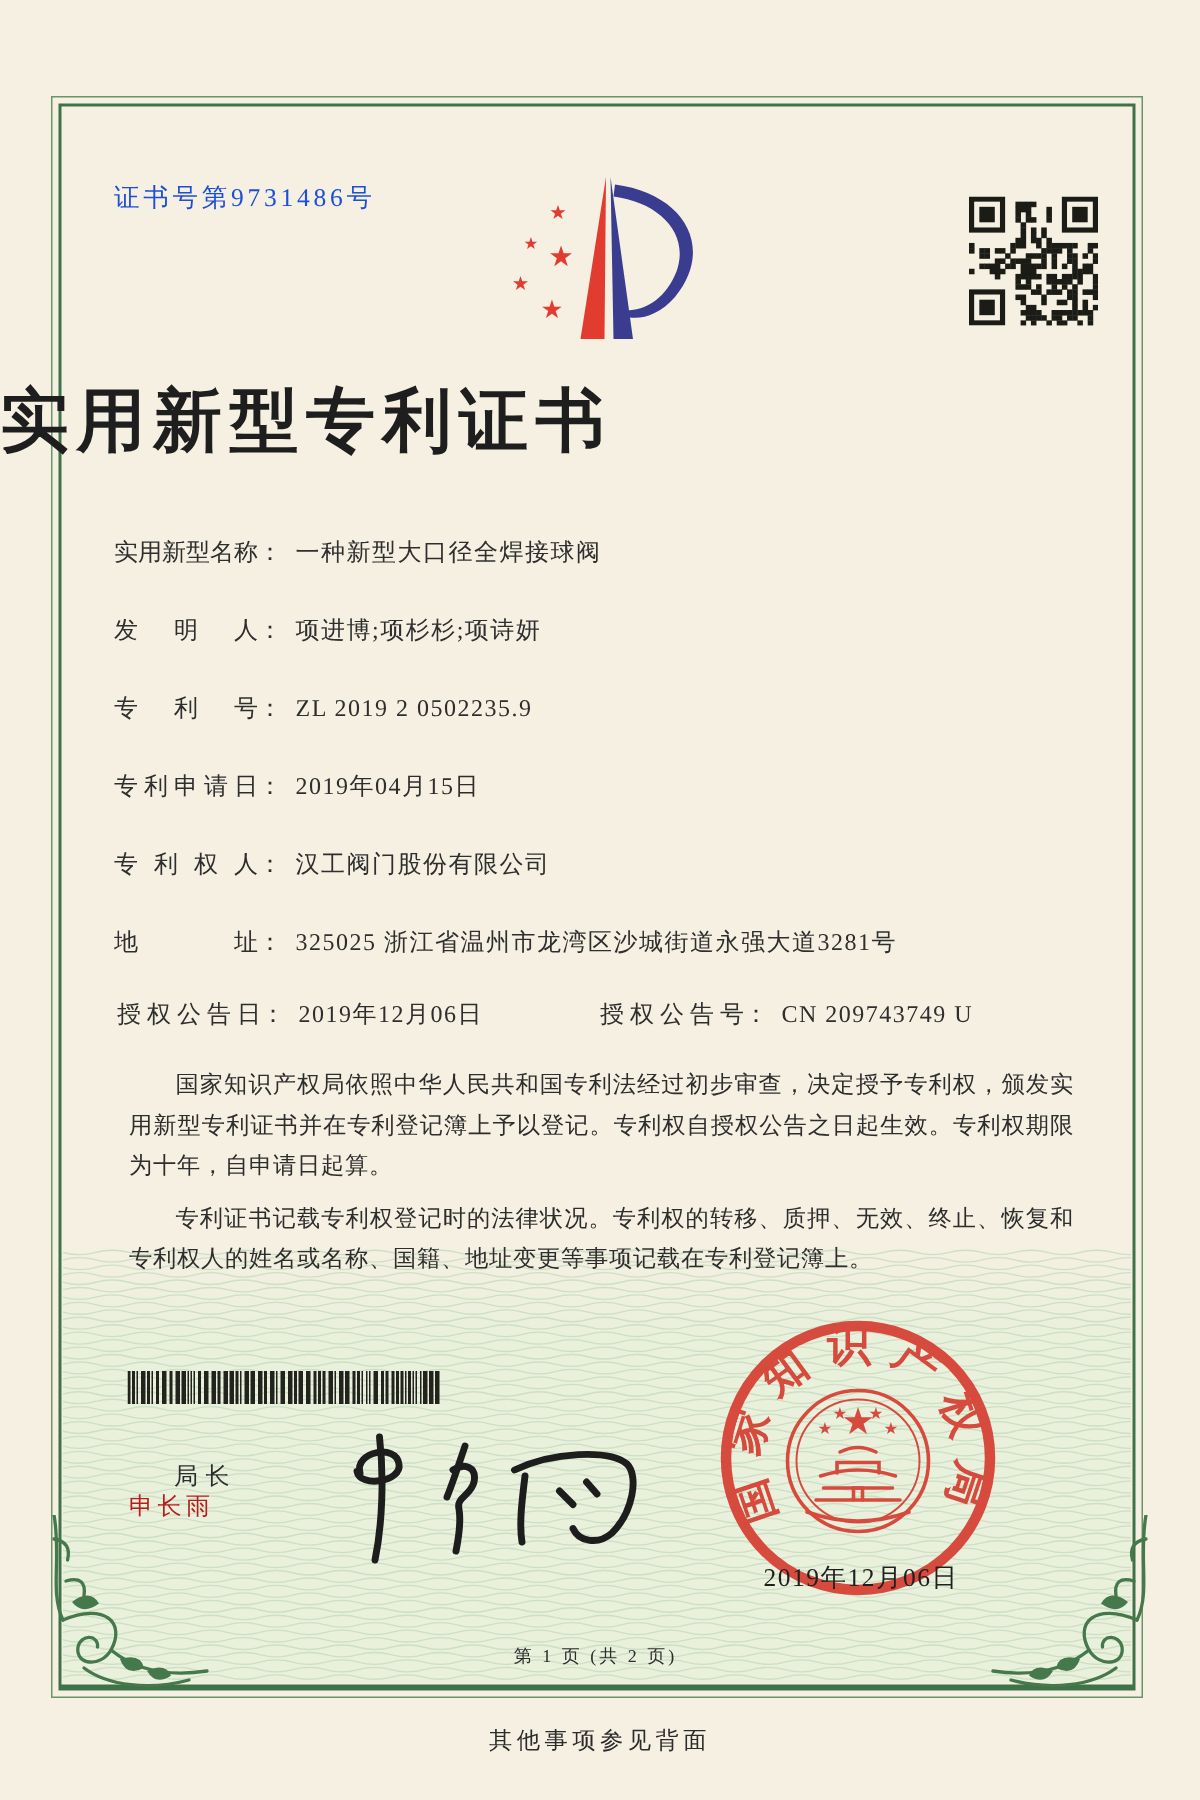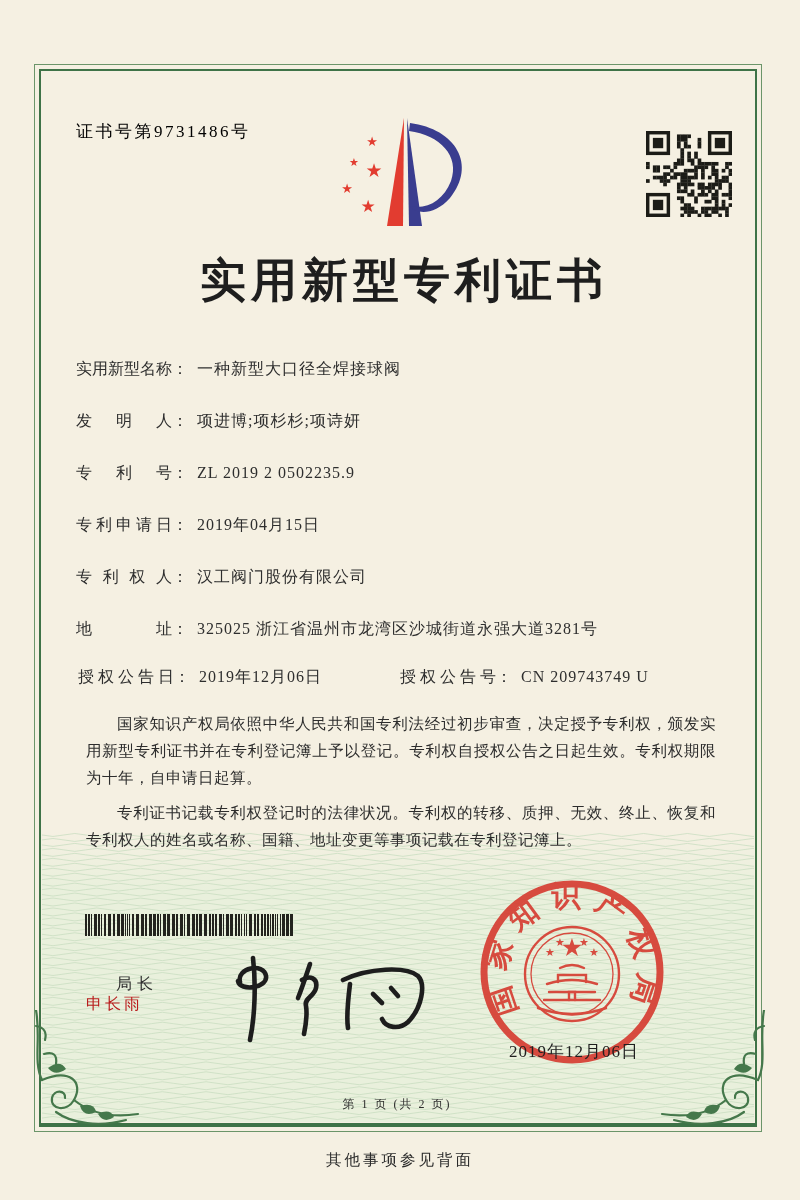--- a/index.html
+++ b/index.html
@@ -13,26 +13,26 @@
 
   
   #frame-outer{left:34px;top:64px;width:726px;height:1066px;border:1px solid #6b9569;}
   #frame-inner{position:absolute;left:4px;top:4px;right:4px;bottom:4px;
                border:2px solid #3e7347;border-bottom-width:4px;}
   #guilloche-band{position:absolute;left:1px;right:1px;bottom:1px;height:290px;
                background:linear-gradient(180deg, rgba(233,240,220,0) 0px, #e9f0dc 58px);}
   #guilloche-band svg{position:absolute;left:0;top:0;width:100%;height:100%;}
 
   
-  #cert-no{left:76px;top:120px;font-size:17px;letter-spacing:2.5px;color:#000000;}
+  #cert-no{left:76px;top:120px;font-size:17px;letter-spacing:2.5px;color:#1d4ed8;}
   #logo{left:330px;top:113px;width:150px;height:122px;}
   #qr{left:646px;top:131px;width:86px;height:86px;}
 
   
-  #title{left:8px;right:0;top:250px;text-align:center;font-size:46px;font-weight:600;
+  #title{left:0;right:0;top:250px;font-size:46px;font-weight:600;
          letter-spacing:5px;color:#1e1e1e;}
 
   
   #fields{left:76px;top:358px;width:664px;}
   .field-row{display:flex;align-items:baseline;margin-bottom:30px;font-size:16px;
              line-height:22px;color:#2e2e2e;white-space:nowrap;}
   .f-label{display:inline-block;width:96px;text-align:justify;text-align-last:justify;
            text-justify:inter-character;}
   .f-colon{margin-right:9px;}
   .f-value{letter-spacing:1px;}

